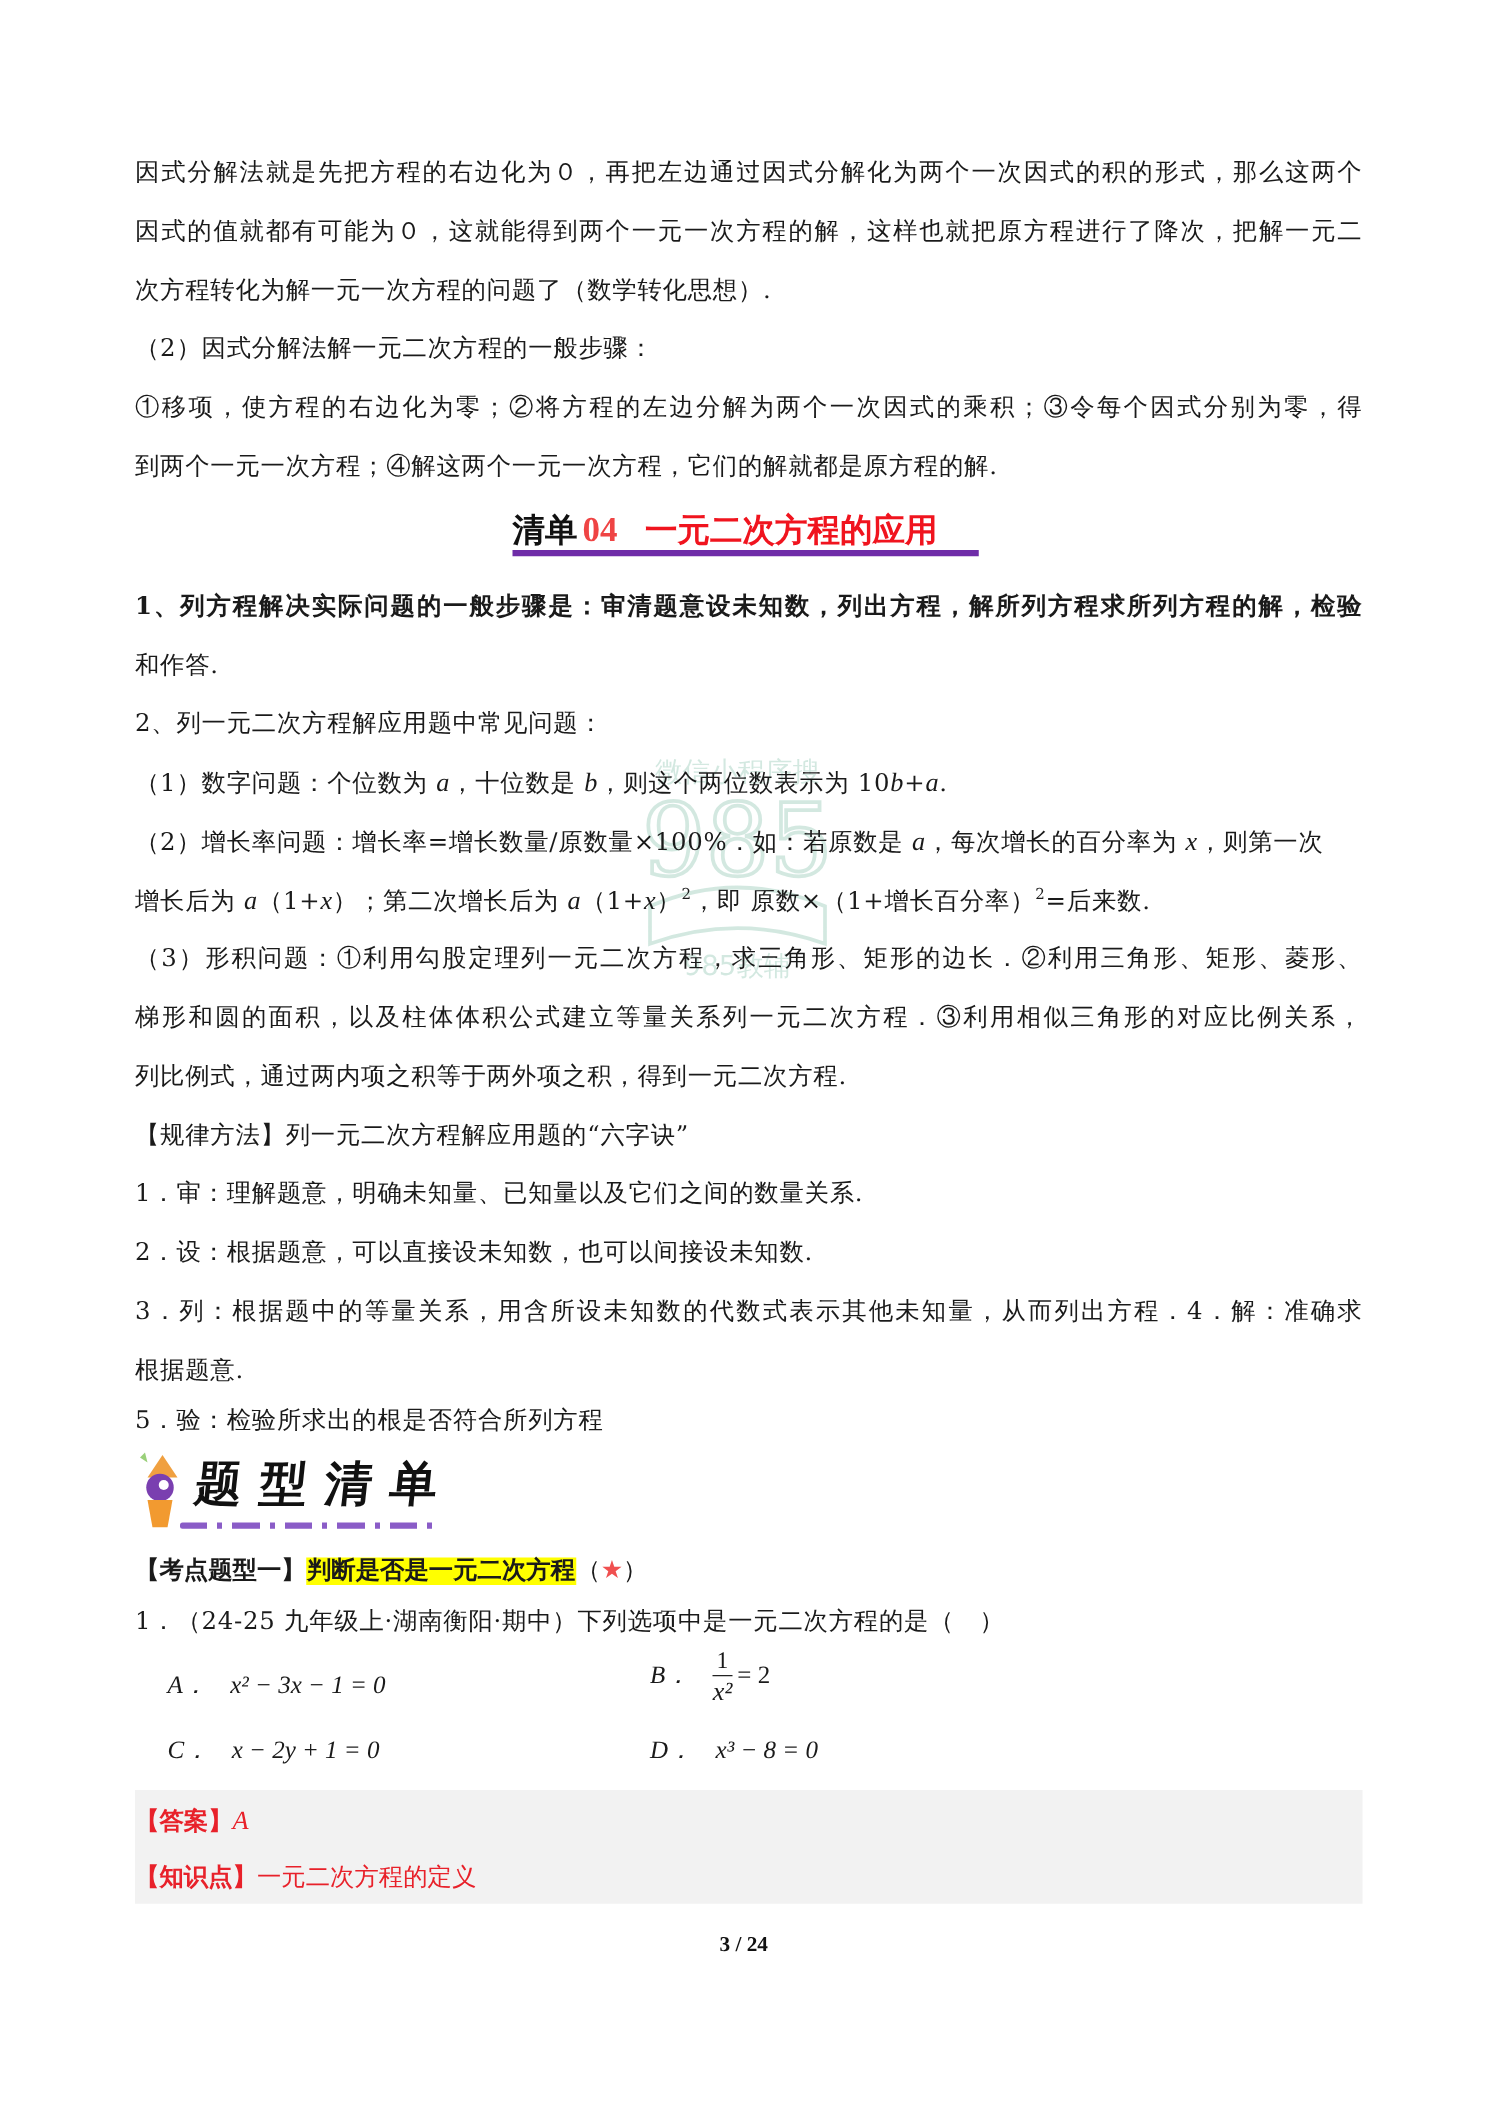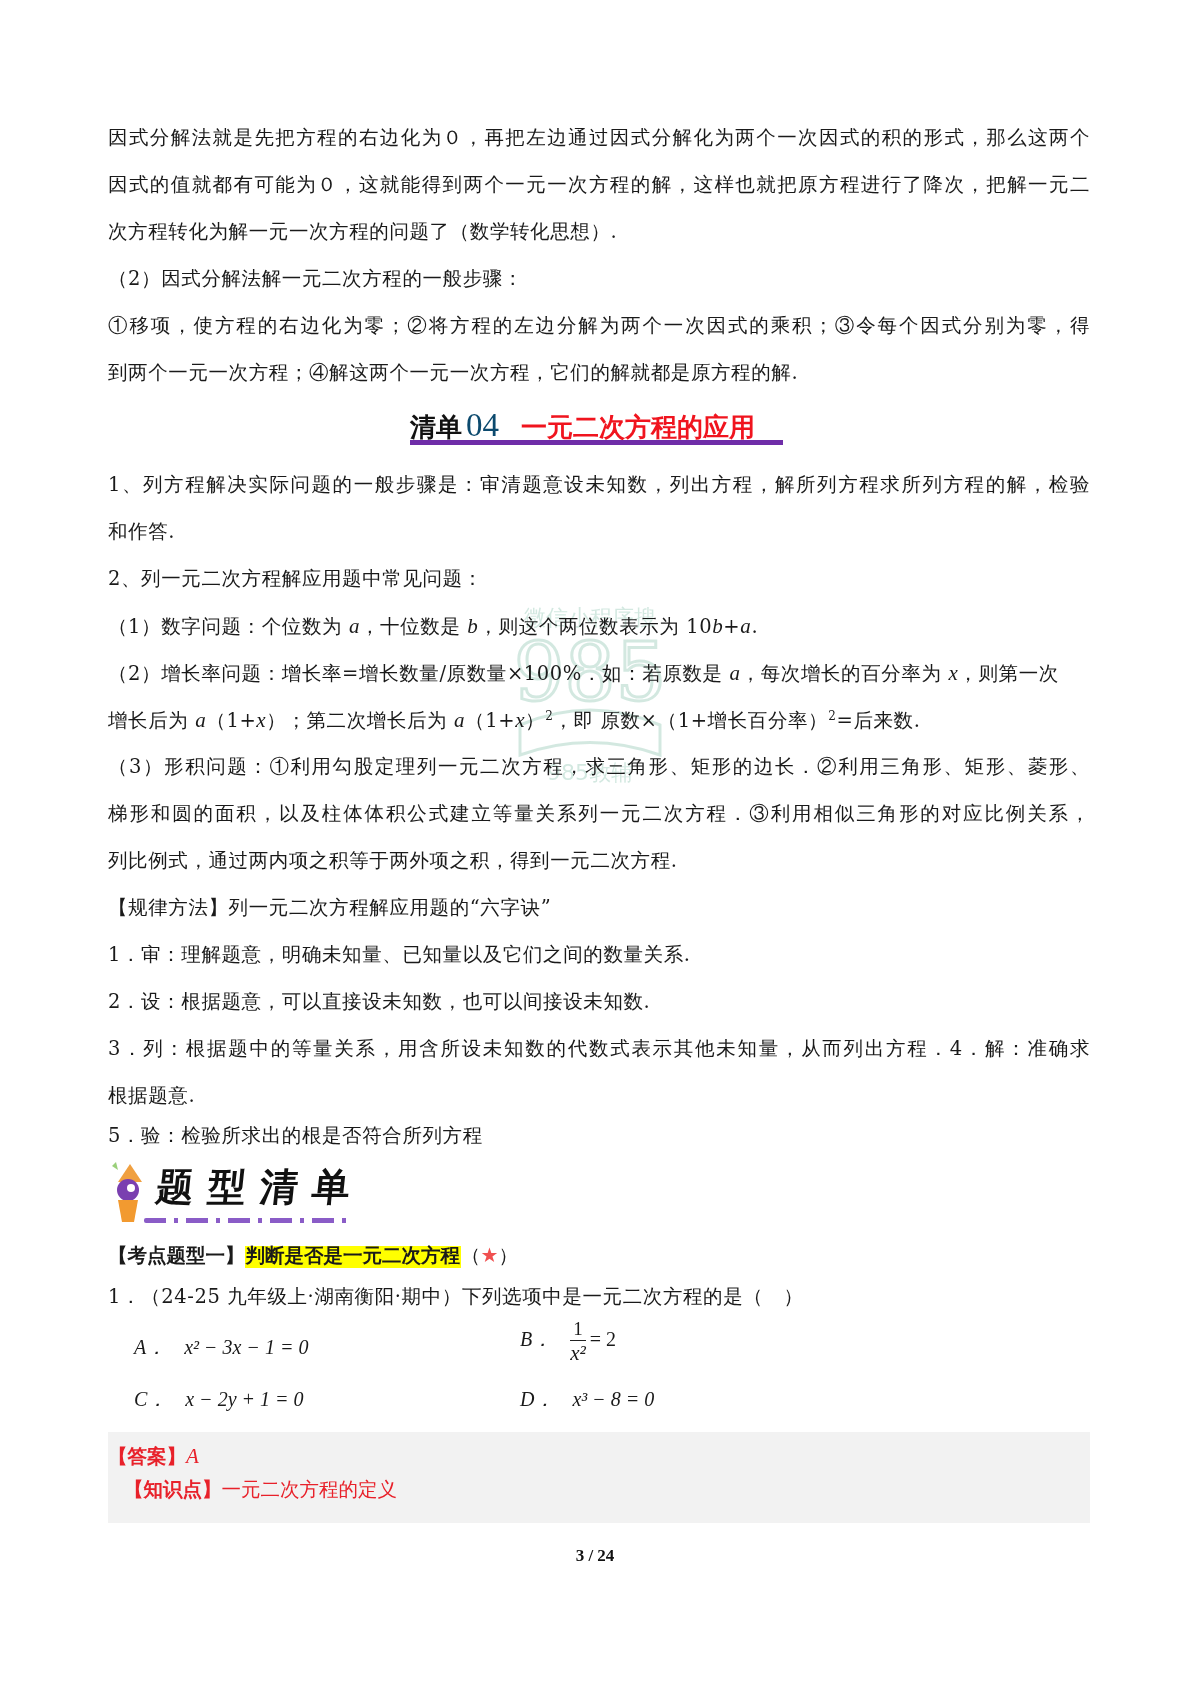--- a/index.html
+++ b/index.html
@@ -29,21 +29,21 @@
       left: 410px;
       top: 408px;
       height: 40px;
       white-space: nowrap;
       font-family: "DejaVu Sans", "Liberation Sans", sans-serif;
       font-weight: bold;
       font-size: 26px;
       line-height: 34px;
     }
     .sec-title .prefix { color: #111; }
-    .sec-title .num { font-family: "Liberation Serif", serif; font-weight: normal; font-size: 33px; color: #0c4a6e; margin: 0 22px 0 4px; }
+    .sec-title .num { font-family: "Liberation Serif", serif; font-weight: bold; font-size: 28px; color: #ef4444; margin: 0 22px 0 4px; }
     .sec-title .name { color: #f0141e; }
     .sec-underline {
       position: absolute;
       left: 410px;
       top: 440px;
       width: 373px;
       height: 5px;
       background: #6f2da8;
     }
 
@@ -139,21 +139,21 @@
 
   <div class="line" style="top:265px;">（2）因式分解法解一元二次方程的一般步骤：</div>
   <div class="line wide" style="top:312px;">①移项，使方程的右边化为零；②将方程的左边分解为两个一次因式的乘积；③令每个因式分别为零，得</div>
   <div class="line" style="top:359px;">到两个一元一次方程；④解这两个一元一次方程，它们的解就都是原方程的解.</div>
 
   <div class="sec-title">
     <span class="prefix">清单</span><span class="num">04</span><span class="name">一元二次方程的应用</span>
   </div>
   <div class="sec-underline"></div>
 
-  <div class="line wide" style="top:471px;">1、列方程解决实际问题的一般步骤是：审清题意设未知数，列出方程，解所列方程求所列方程的解，检验</div>
+  <div class="line wide" style="top:471px;font-weight:bold;">1、列方程解决实际问题的一般步骤是：审清题意设未知数，列出方程，解所列方程求所列方程的解，检验</div>
   <div class="line" style="top:518px;">和作答.</div>
   <div class="line" style="top:565px;">2、列一元二次方程解应用题中常见问题：</div>
 
   <div class="line" style="top:612px;">
     <span>（1）数字问题：个位数为 </span><span class="i">a</span><span>，十位数是 </span><span class="i">b</span><span>，则这个两位数表示为 10</span><span class="i">b</span><span>+</span><span class="i">a</span><span>.</span>
   </div>
 
   <div class="line" style="top:659px;">
     <span>（2）增长率问题：增长率=增长数量/原数量×100%．如：若原数是 </span><span class="i">a</span><span>，每次增长的百分率为 </span><span class="i">x</span><span>，则第一次</span>
   </div>
@@ -203,19 +203,19 @@
     <span class="lbl">C．</span><span class="m">x − 2y + 1 = 0</span>
   </div>
   <div class="opt" style="left:520px; top:1386px;">
     <span class="lbl">D．</span><span class="m">x³ − 8 = 0</span>
   </div>
 
   <div class="answer-box">
     <div class="row" style="top:10px;">
       <span class="br">【答案】</span><span class="val">A</span>
     </div>
-    <div class="row" style="top:44px;margin-left:16px;">
+    <div class="row" style="top:56px;">
       <span class="br">【知识点】</span><span>一元二次方程的定义</span>
     </div>
   </div>
 
   <div class="footer">3 / 24</div>
 </div>
 
 </body></html>

